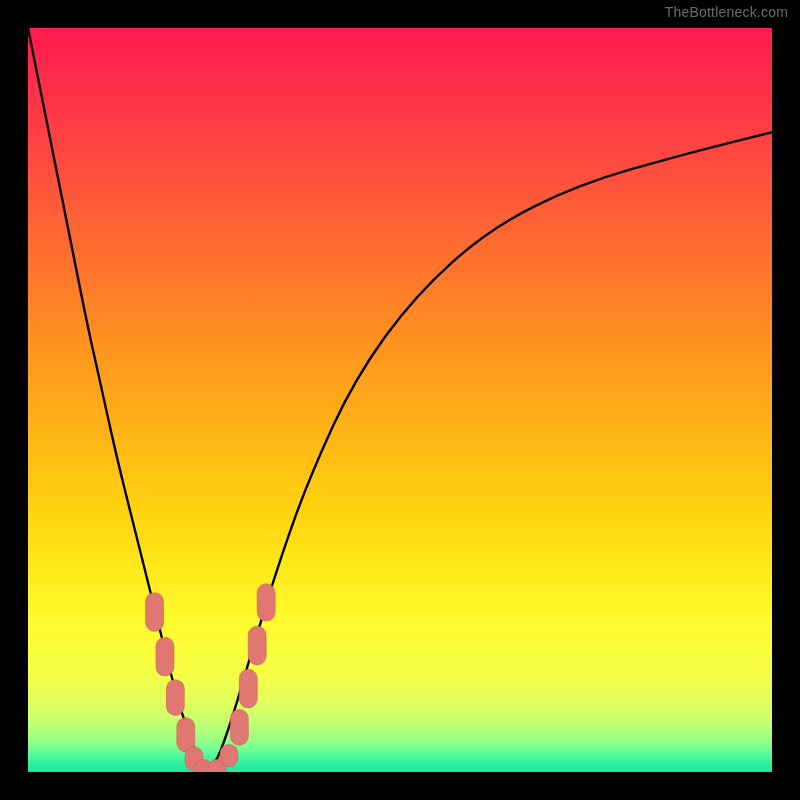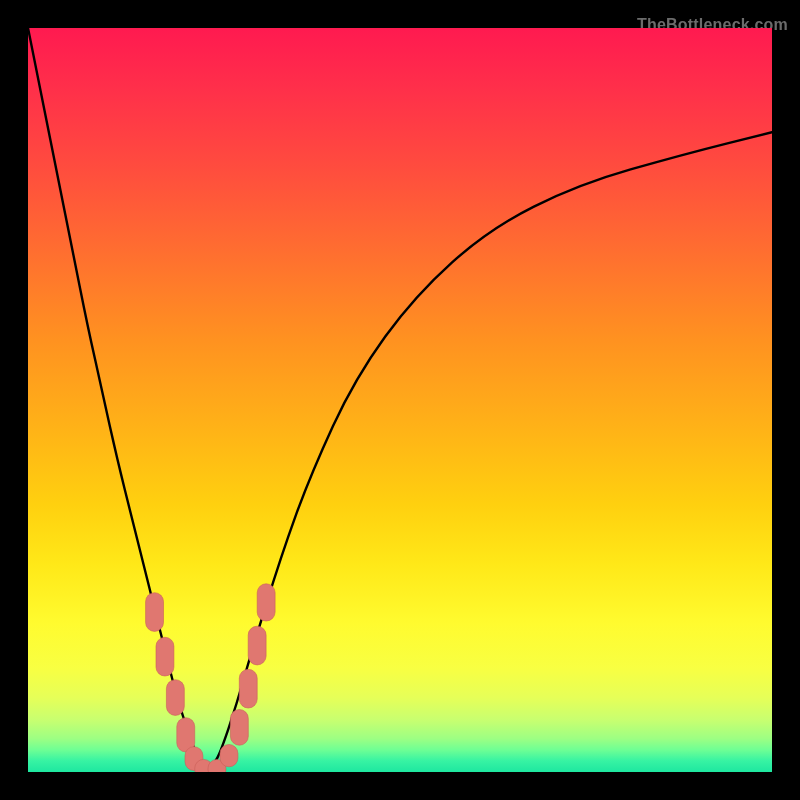--- a/index.html
+++ b/index.html
@@ -40,25 +40,24 @@
       #6fff94 97%,
       #37f3a3 98.5%,
       #1ee7a0 100%
     );
   }
   .watermark {
     position: absolute;
     top: 4px;
     right: 12px;
     color: #6b6b6b;
-    font-size: 16px;
-    font-weight: 700;
+    font-size: 14px;
+    font-weight: 400;
     letter-spacing: 0.2px;
     user-select: none;
-    margin-top: 12px;
   }
   svg.plot {
     position: absolute;
     inset: 0;
   }
 </style>
 </head>
 <body>
 
 <div class="watermark">TheBottleneck.com</div>

